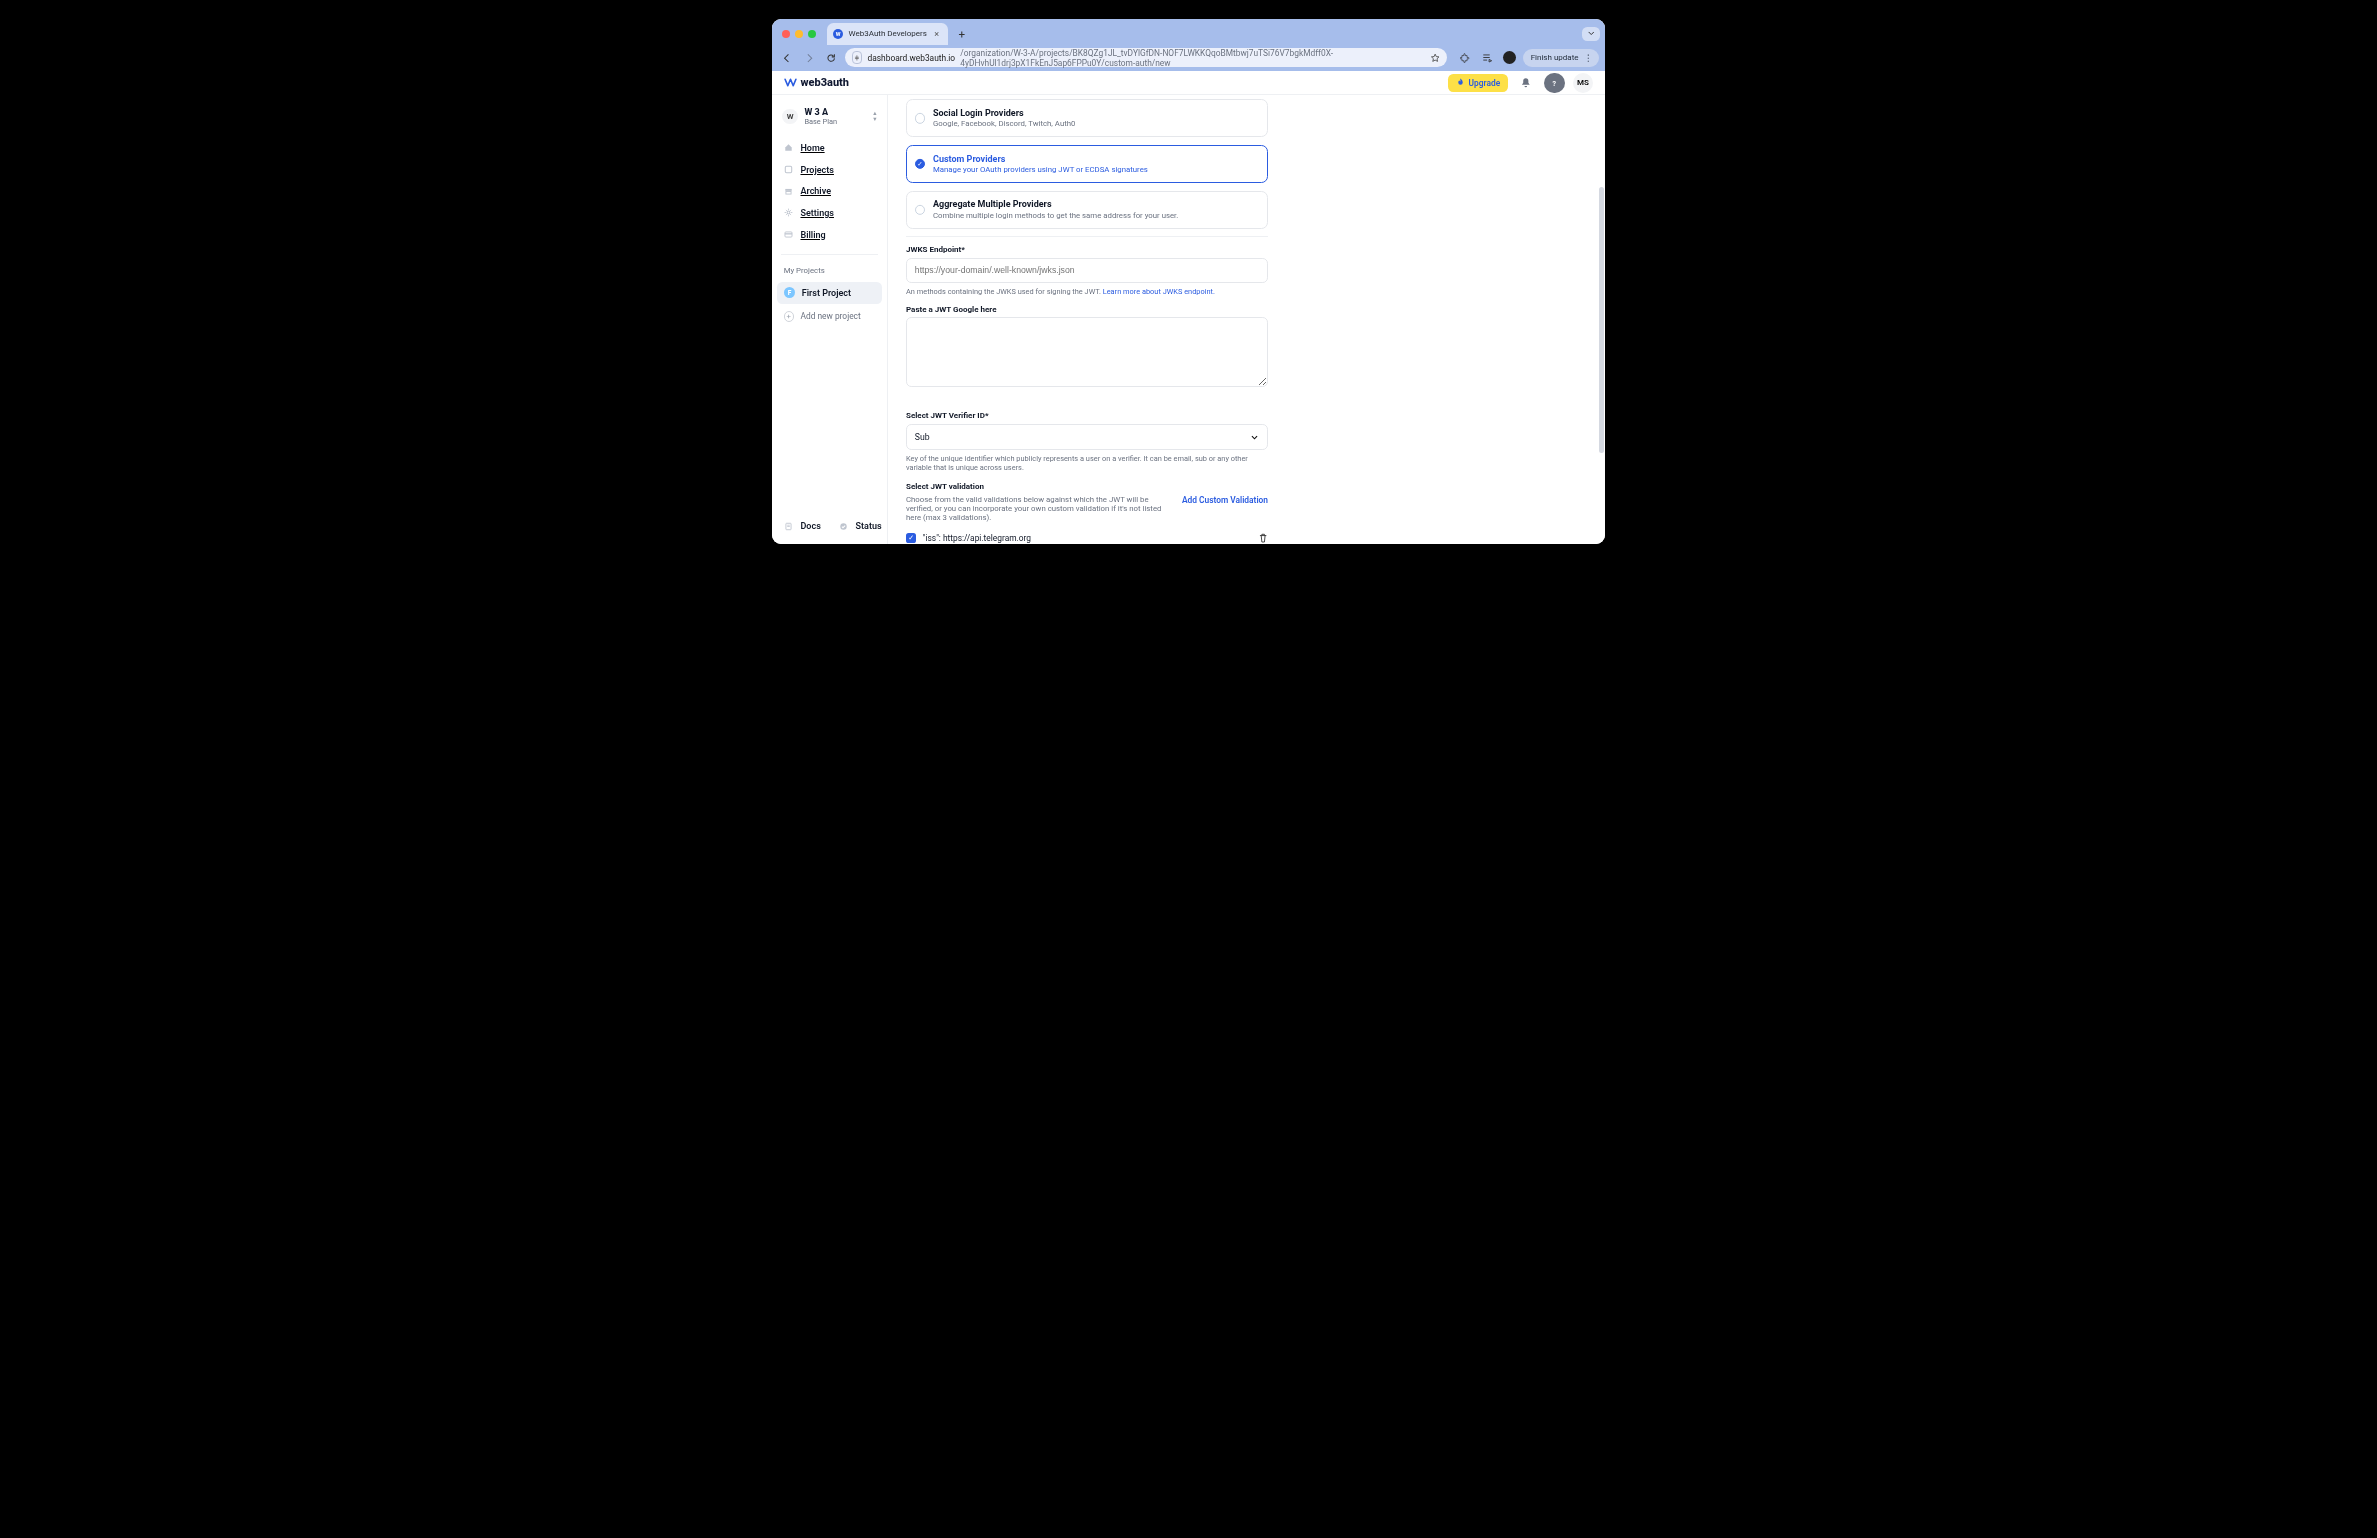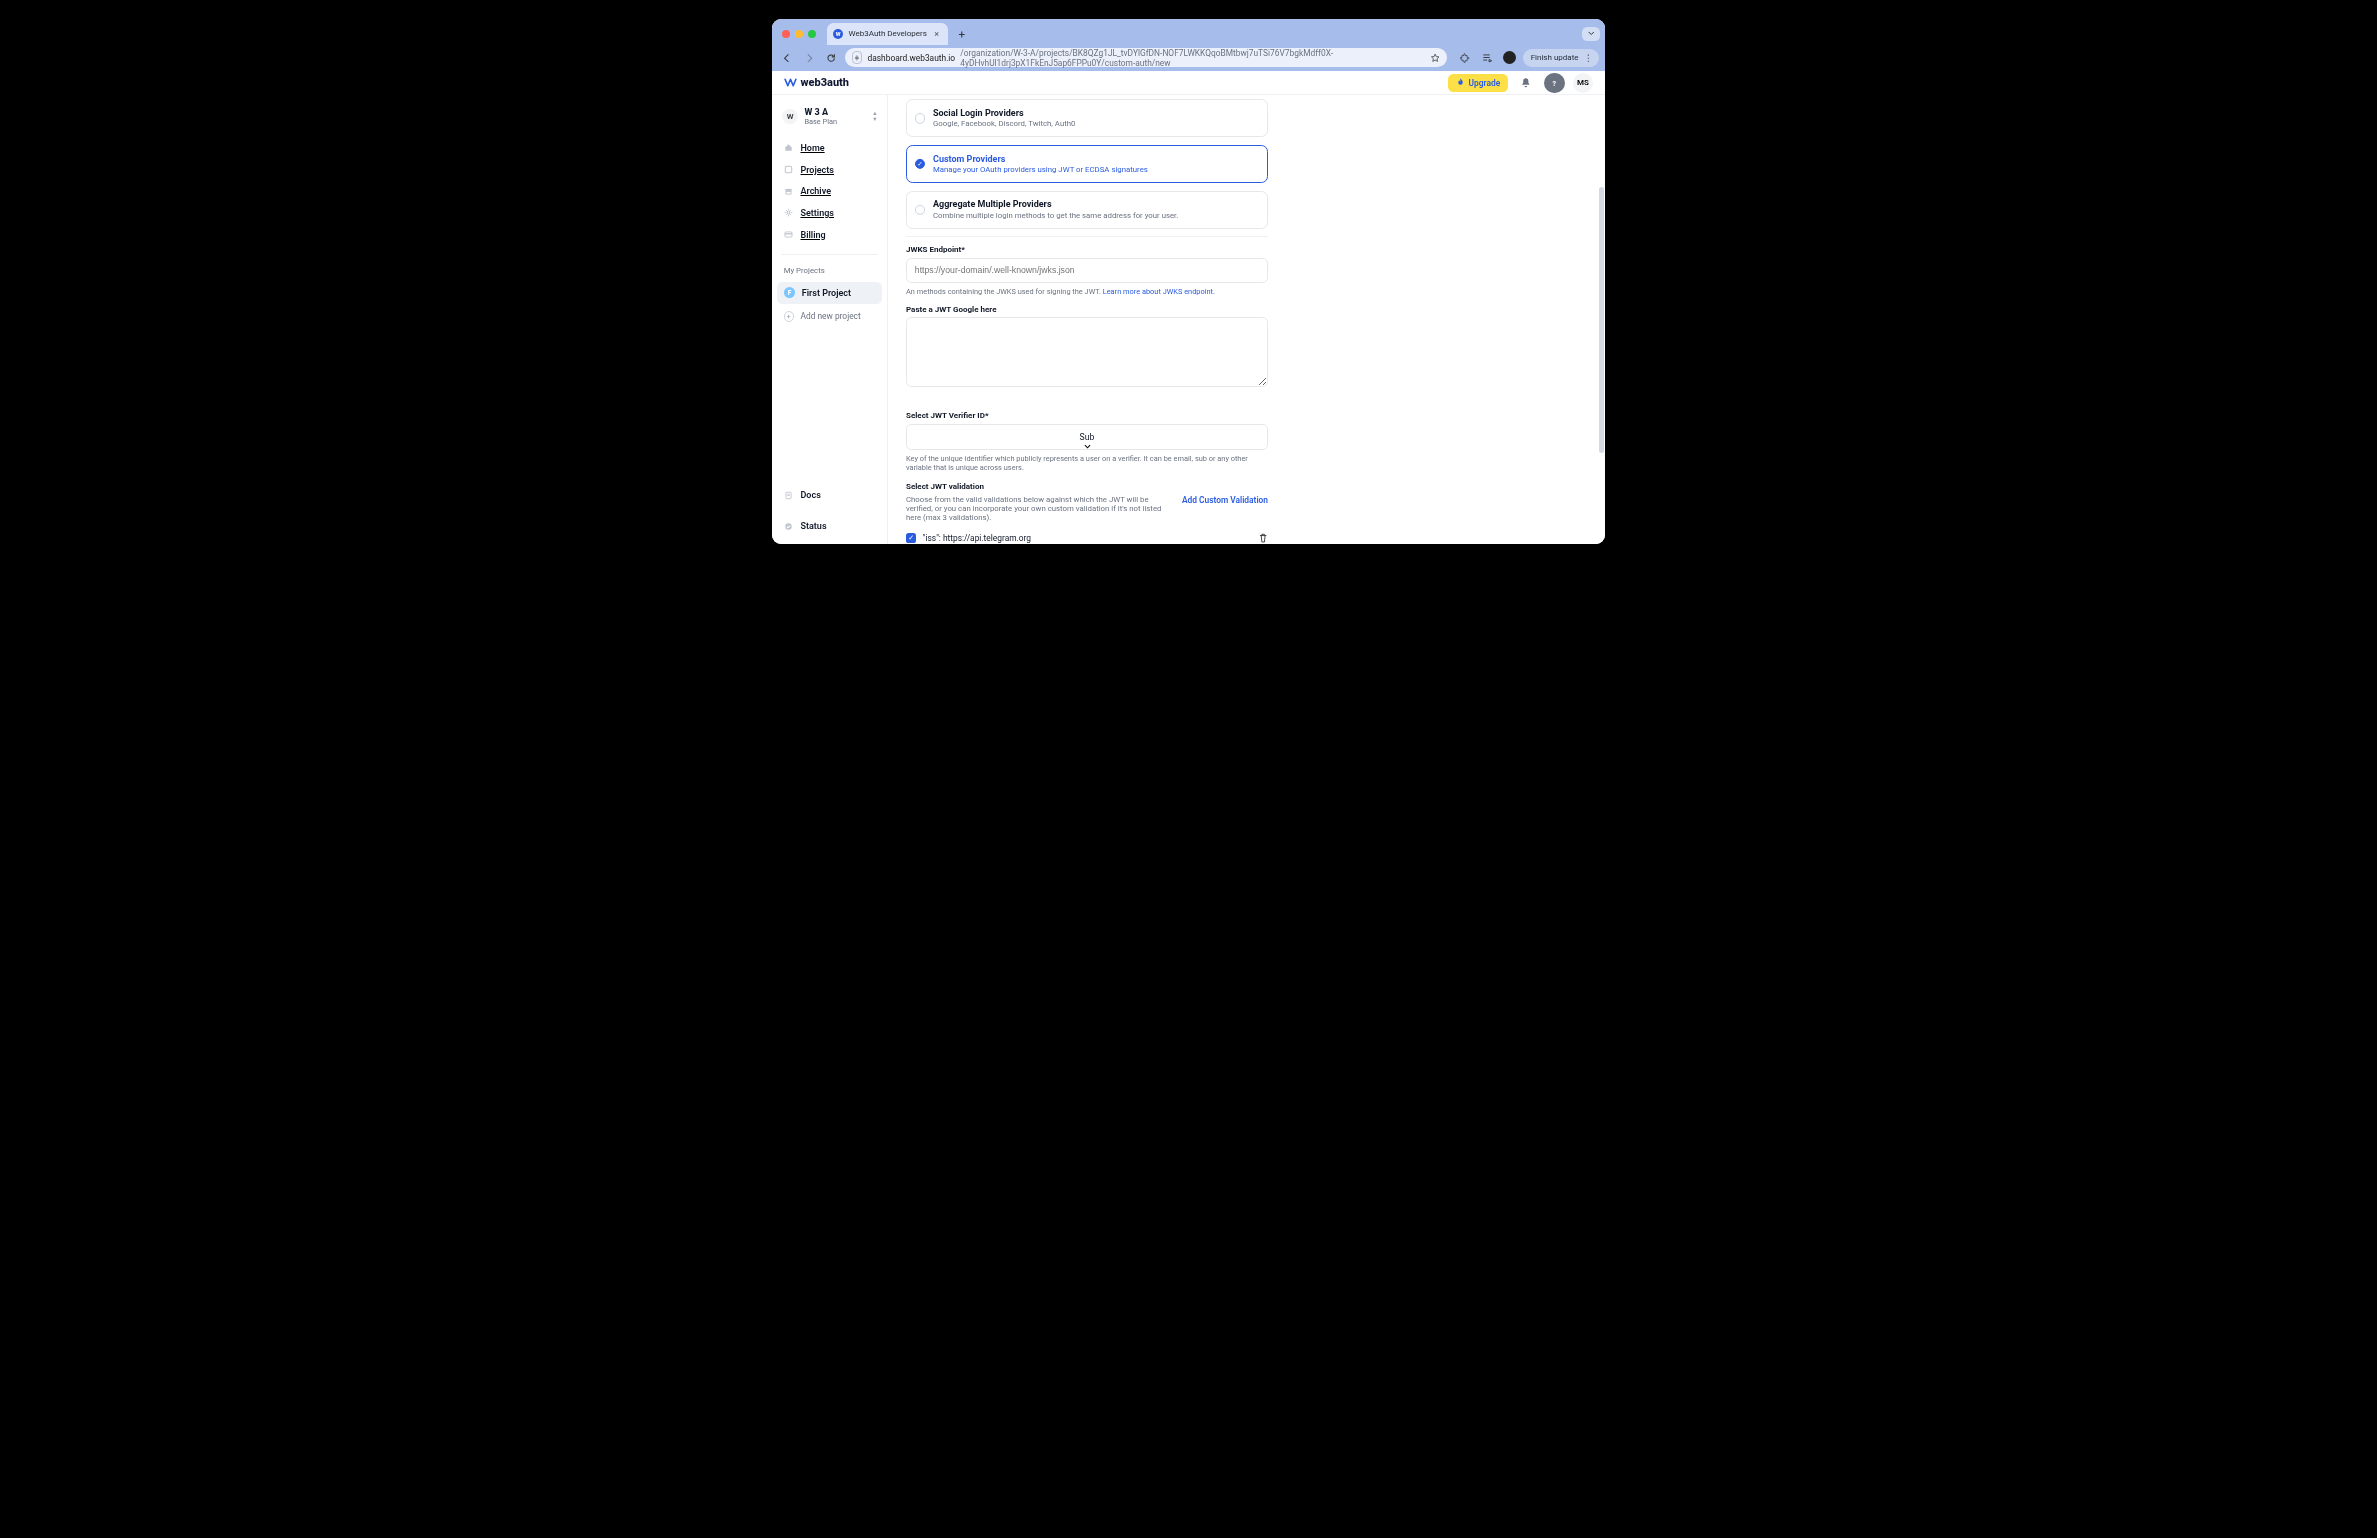--- a/index.html
+++ b/index.html
@@ -127,21 +127,21 @@
     padding:5.2px 6.5px;border-radius:5.2px;font-size:9px;color:#111827;font-weight:600;
   }
   .nav-item .icon{width:10.3px;color:#9aa1ac;display:flex;align-items:center;justify-content:center;}
   .section-label{font-size:7.8px;color:#6b7280;padding:9px 6.5px 3.9px;}
   .project-item{
     display:flex;align-items:center;gap:6.5px;padding:5.2px 6.5px;border-radius:5.2px;font-size:9px;color:#111827;font-weight:600;background:#eef1f6;
   }
   .project-avatar{width:11.6px;height:11.6px;border-radius:50%;background:#7cc6ff;color:#fff;display:flex;align-items:center;justify-content:center;font-size:6.5px;font-weight:800;}
   .add-project{display:flex;align-items:center;gap:6.5px;padding:5.2px 6.5px;color:#6b7280;font-size:8.4px;}
   .add-project .plus{width:10.3px;height:10.3px;border-radius:50%;border:0.6px solid #d1d5db;display:flex;align-items:center;justify-content:center;font-size:7.8px;color:#9aa1ac;}
-  .sidebar-footer{margin-top:auto;display:flex;flex-direction:column;gap:11px;}
+  .sidebar-footer{margin-top:auto;display:flex;flex-direction:row;gap:5px;}
 
   .content { flex:1; overflow:auto; padding: 0 18px 18px 18px; position:relative;}
   .content-inner{max-width:362px;margin-left:0px;}
 
   .provider-card{
     border:0.6px solid #e5e7eb;border-radius:6.5px;padding:7.8px 9px 7.8px 26px;position:relative;margin-bottom:7.8px;background:#fff;
   }
   .provider-card.selected{border:1px solid #2b5ce0;}
   .provider-card .radio{
     position:absolute;left:7.8px;top:50%;transform:translateY(-50%);
@@ -156,21 +156,21 @@
   .provider-card.selected .sub{color:#2b5ce0;}
 
   .divider{height:0.6px;background:#eef0f3;margin:7.8px 0;}
   .field-label{font-size:8px;font-weight:700;color:#111827;margin:5.2px 0 3.9px;}
   .input, .textarea, .select{
     width:100%;border:0.6px solid #e5e7eb;border-radius:5.2px;background:#fff;padding:6.5px 7.8px;font-size:8.7px;color:#111827;
   }
   .helper{font-size:7.4px;color:#6b7280;margin-top:3.9px;}
   .helper a{color:#2b5ce0;text-decoration:none;}
   .textarea{height:70px;resize:both;font-family:inherit;}
-  .select{display:flex;align-items:center;justify-content:space-between;height:26px;flex-direction:column;}
+  .select{display:flex;align-items:center;justify-content:space-between;height:26px;}
   .select .chev{color:#111;}
 
   .row-flex{display:flex;gap:7.8px;align-items:flex-start;margin-top:3.9px;}
   .row-flex .text{flex:1;font-size:7.8px;color:#6b7280;}
   .link-btn{color:#2b5ce0;font-size:8.4px;font-weight:600;text-align:center;min-width:71px;}
 
   .check-row{display:flex;align-items:center;gap:6.5px;margin-top:10.3px;}
   .checkbox{width:10.3px;height:10.3px;border-radius:2.6px;background:#2b5ce0;display:flex;align-items:center;justify-content:center;color:#fff;font-size:7px;}
   .check-label{font-size:8.4px;color:#111827;}
   .trash{margin-left:auto;color:#111;opacity:.85;}

